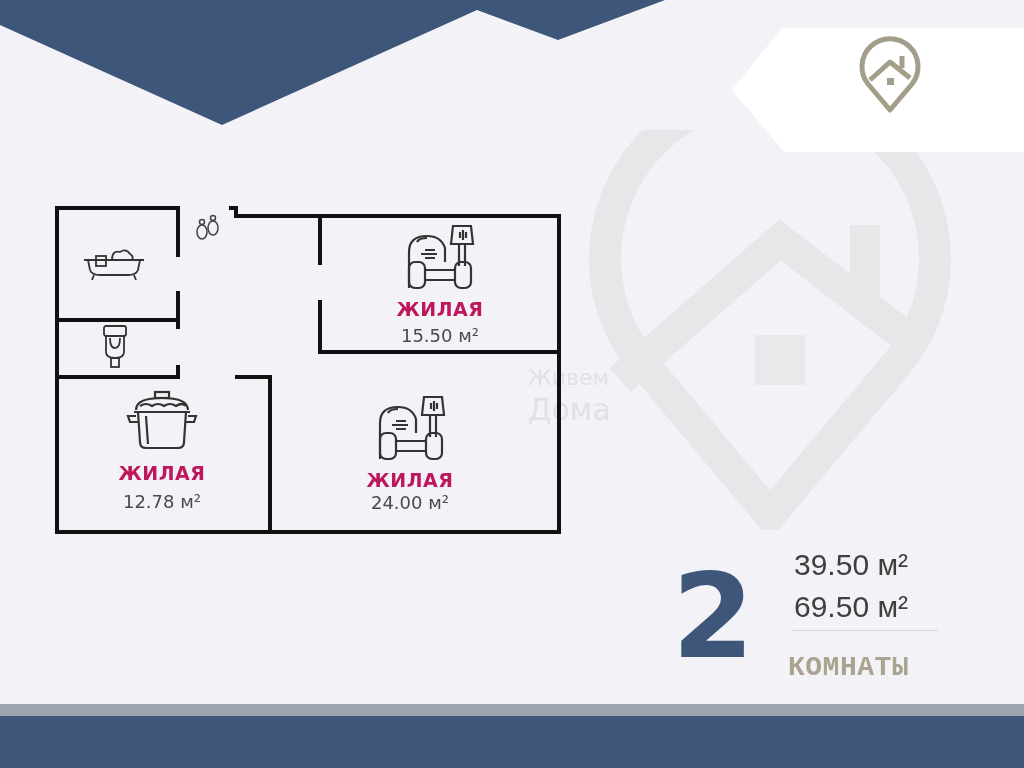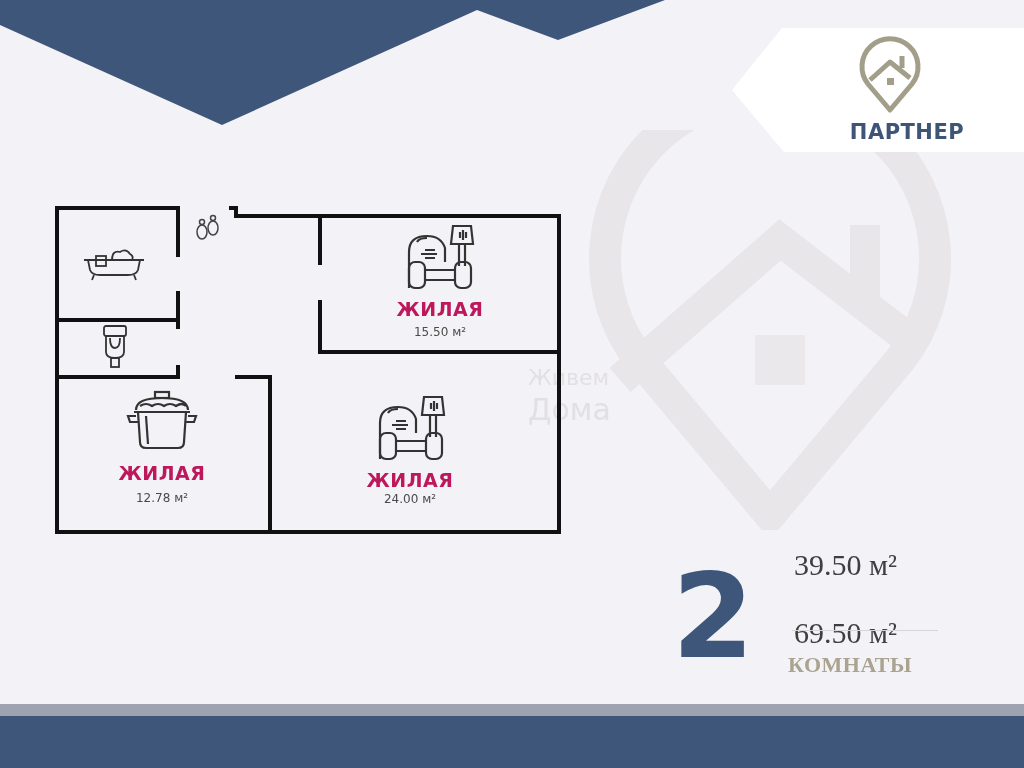--- a/index.html
+++ b/index.html
@@ -1,20 +1,20 @@
 <!DOCTYPE html>
 <html><head>
 <meta charset="utf-8">
 <style>
   html,body{margin:0;padding:0;}
   body{width:1024px;height:768px;overflow:hidden;position:relative;background:#f3f2f6;font-family:"Liberation Sans",sans-serif;}
   .abs{position:absolute;}
   .label-room{position:absolute;font-family:"DejaVu Sans",sans-serif;font-weight:bold;color:#be185d;font-size:19px;text-align:center;letter-spacing:0.5px;}
-  .label-area{position:absolute;font-family:"DejaVu Sans",sans-serif;color:#4a4a4a;font-size:12px;text-align:center;}
-  .stat{position:absolute;font-family:Liberation Serif, serif;color:#3f3f3f;font-size:30px;}
+  .label-area{position:absolute;font-family:"DejaVu Sans",sans-serif;color:#4a4a4a;font-size:18px;text-align:center;}
+  .stat{position:absolute;font-family:Liberation Sans, sans-serif;color:#3f3f3f;font-size:30px;}
 </style>
 </head>
 <body>
 
 <svg class="abs" style="left:0;top:0" width="1024" height="140" viewBox="0 0 1024 140">
   <polygon points="0,0 665,0 558,40 477,10 222,125 0,25" fill="#3e5679"></polygon>
 </svg>
 
 <svg class="abs" style="left:580;top:130px;left:580px" width="380" height="400" viewBox="0 0 380 400">
   <g fill="none" stroke="#e9e6e9" stroke-width="32" stroke-linejoin="miter">
@@ -30,21 +30,20 @@
     <polygon points="50,0 292,0 292,124 52,124 0,62" fill="#ffffff"></polygon>
   </svg>
   <svg class="abs" style="left:126px;top:6px" width="64" height="82" viewBox="0 0 64 82">
     <g fill="none" stroke="#a39e8a" stroke-width="5" stroke-linejoin="round">
       <path d="M32,76 L10,50 A28,28 0 1 1 54,50 Z"></path>
       <path d="M12,46 L32,28 L52,44"></path>
       <path d="M44,34 L44,22"></path>
     </g>
     <rect x="29" y="44" width="7" height="7" fill="#a39e8a"></rect>
   </svg>
-  <div class="abs" style="left:60px;top:92px;width:230px;text-align:center;font-family:'DejaVu Sans',sans-serif;font-weight:bold;font-size:21px;color:#3e5578;letter-spacing:0.5px;">ПАРТНЕР</div>
 </div>
 
 <div class="abs" style="left:528px;top:362px;color:#e3e0e5;font-family:'DejaVu Sans',sans-serif;font-size:22px;line-height:32px;">
   <div>Живем</div>
   <div style="font-size:30px;">Дома</div>
 </div>
 
 <svg class="abs" style="left:0;top:0" width="1024" height="768" viewBox="0 0 1024 768">
   <g stroke="#111" stroke-width="4" fill="none" stroke-linecap="square">
 
@@ -135,18 +134,18 @@
     <path d="M20,26 L22,54"></path>
     <path d="M10,26 L2,26 L4,32 L12,32"></path>
     <path d="M62,26 L70,26 L68,32 L60,32"></path>
   </g>
 </svg>
 <div class="label-room" style="left:92px;top:462px;width:140px;">ЖИЛАЯ</div>
 <div class="label-area" style="left:92px;top:491px;width:140px;">12.78 м²</div>
 
 <div class="abs" style="left:672px;top:546px;font-family:'DejaVu Sans',sans-serif;font-weight:bold;font-size:118px;line-height:140px;color:#3e5679;">2</div>
 <div class="stat" style="left:794px;top:548px;">39.50 м²</div>
-<div class="stat" style="left:794px;top:616px;">69.50 м²</div>
+<div class="stat" style="left:794px;top:590px;">69.50 м²</div>
 <div class="abs" style="left:792px;top:630px;width:146px;height:1px;background:#d6d5da;"></div>
-<div class="abs" style="left:788px;top:652px;font-family:Liberation Serif, serif;font-weight:bold;font-size:22px;color:#aaa38f;letter-spacing:0.5px;">КОМНАТЫ</div>
+<div class="abs" style="left:788px;top:652px;font-family:Liberation Mono, monospace;font-weight:bold;font-size:28px;color:#aaa38f;letter-spacing:0.5px;">КОМНАТЫ</div>
 
 <div class="abs" style="left:0;top:704px;width:1024px;height:12px;background:#9ea3b2;"></div>
 <div class="abs" style="left:0;top:716px;width:1024px;height:52px;background:#3e5679;"></div>
 
 </body></html>

